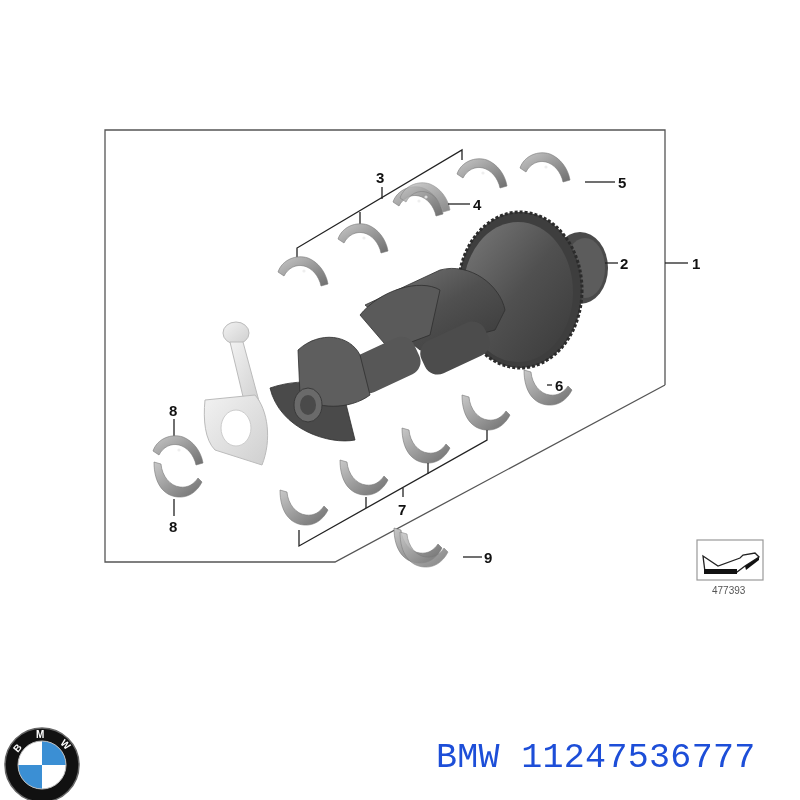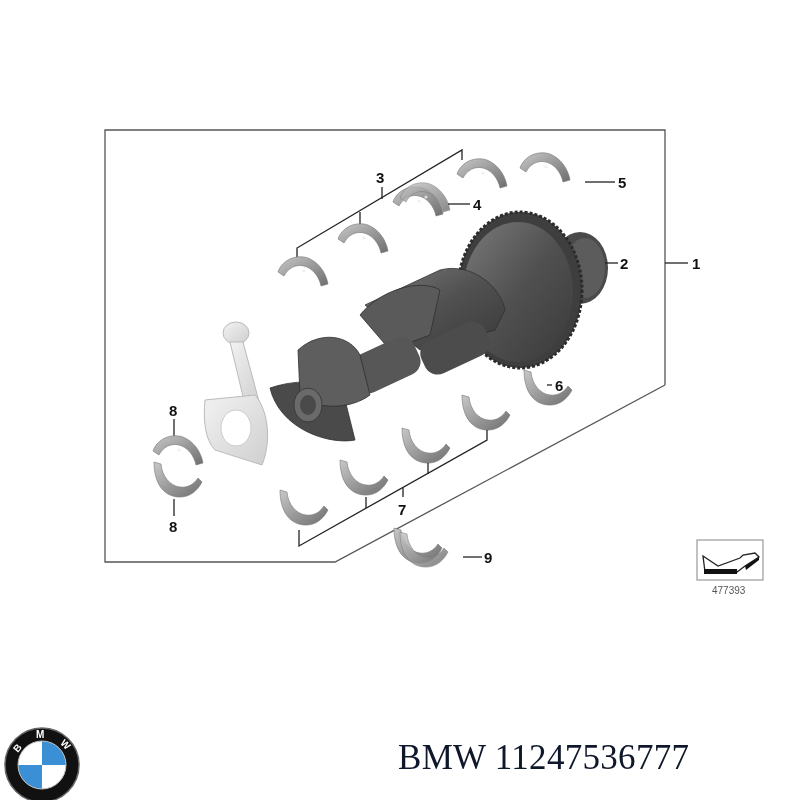--- a/index.html
+++ b/index.html
@@ -3,22 +3,22 @@
   <meta charset="utf-8">
   <style>
     html, body { margin: 0; padding: 0; background: #ffffff; }
     body { width: 800px; height: 800px; position: relative; overflow: hidden; font-family: "Liberation Sans", sans-serif; }
     #diagram { position: absolute; left: 0; top: 0; width: 800px; height: 800px; }
     .callout { font-family: "Liberation Sans", sans-serif; font-weight: bold; font-size: 15px; fill: #111; }
     .ref-number { font-family: "Liberation Sans", sans-serif; font-size: 10px; fill: #555; }
     .leader { stroke: #222; stroke-width: 1.3; fill: none; }
     .frame { stroke: #555; stroke-width: 1.3; fill: none; }
     .part-number {
-      position: absolute; left: 398px; top: 738px;
-      font-family: Liberation Serif, serif; font-size: 35px; color: #0f172a; letter-spacing: 0.3px;
+      position: absolute; left: 436px; top: 738px;
+      font-family: Liberation Mono, monospace; font-size: 35px; color: #1d4ed8; letter-spacing: 0.3px;
       white-space: nowrap;
     }
     .logo { position: absolute; left: 2px; top: 725px; width: 80px; height: 80px; }
   </style>
 </head>
 <body>
 
 <svg id="diagram" viewBox="0 0 800 800" xmlns="http://www.w3.org/2000/svg">
   <defs>
     <linearGradient id="shellGrad" x1="0" y1="0" x2="1" y2="1">

